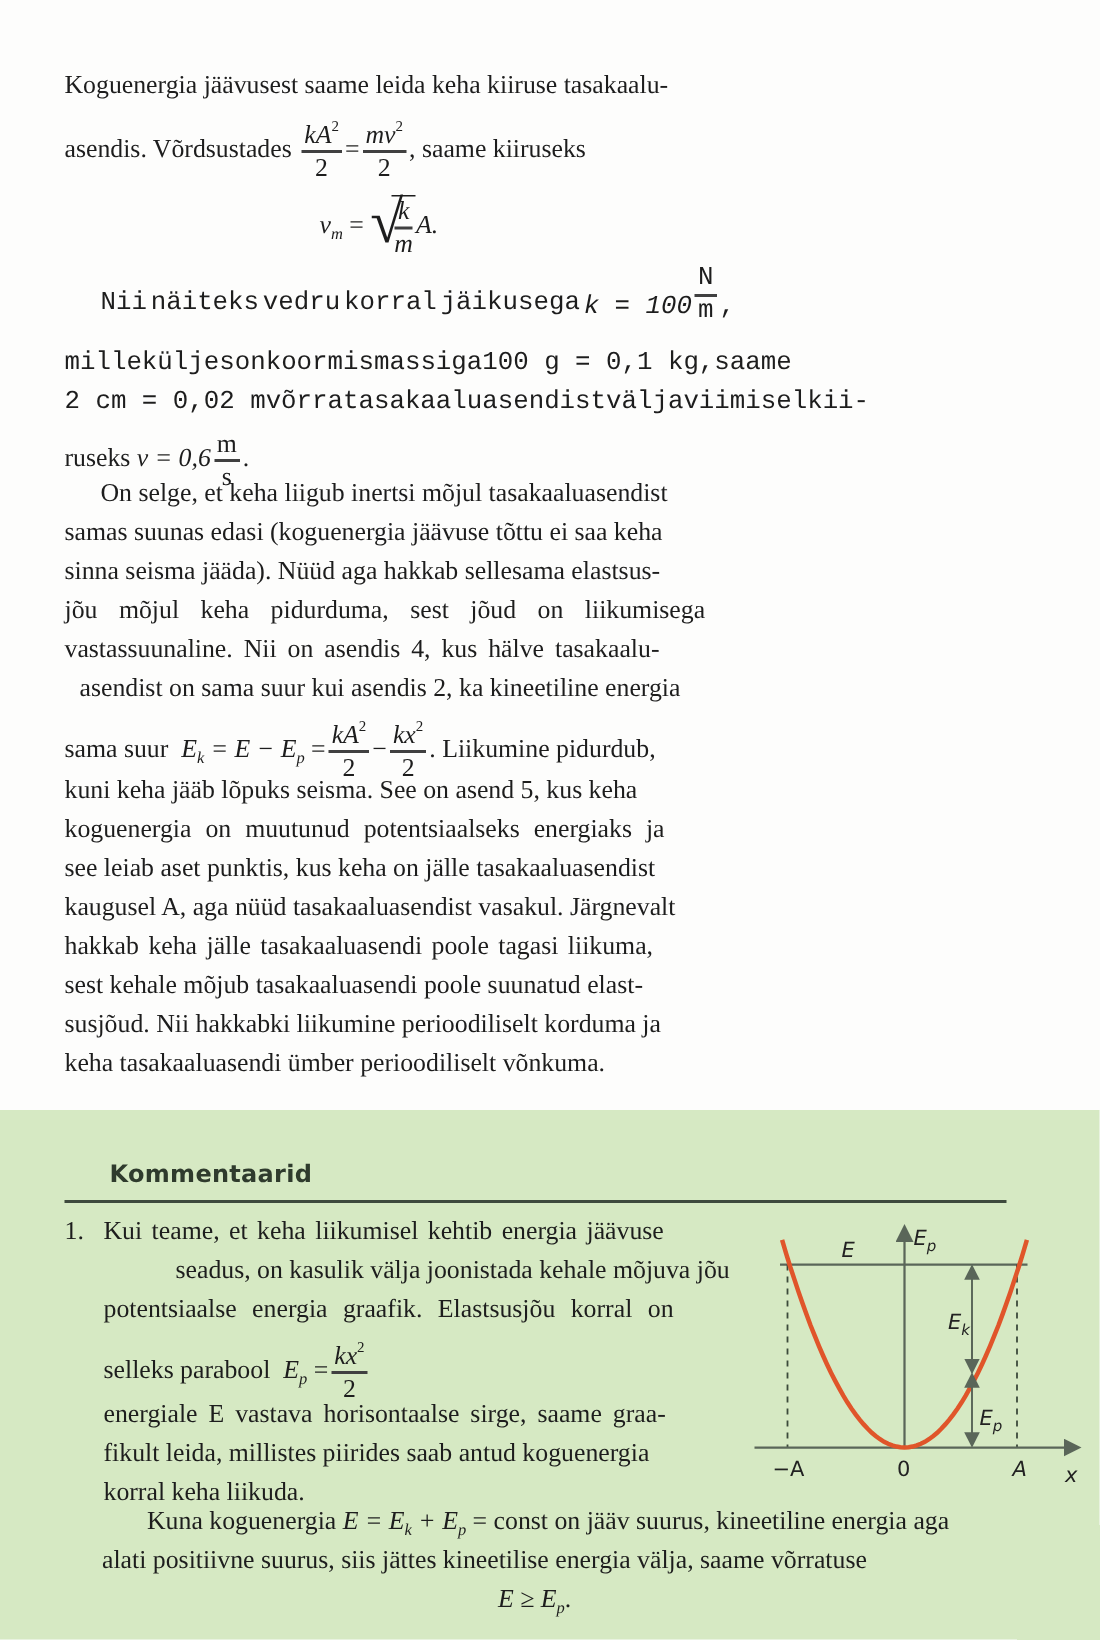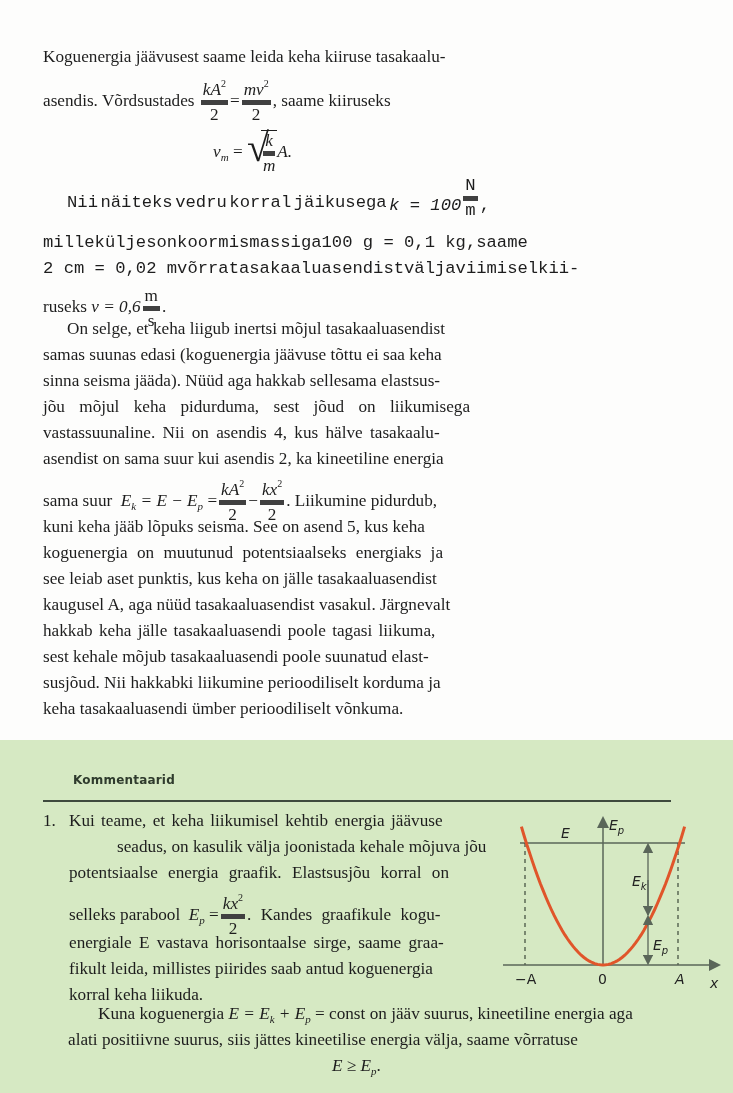--- a/index.html
+++ b/index.html
@@ -9,34 +9,34 @@
     font-family: "Liberation Serif", "DejaVu Serif", serif;
     color: #1d1d1d;
   }
   .page { position: absolute; left: 0; top: 0; width: 733px; height: 784px; }
   .col { position: absolute; left: 43px; width: 447px; font-size: 17.2px; line-height: 26px; }
   .line { position: absolute; left: 0; white-space: nowrap; }
   .just { display: flex; justify-content: space-between; width: 447px; font-family: Liberation Mono, monospace; }
   .ind { padding-left: 24px; box-sizing: border-box; }
   i.m { font-style: italic; }
   .frac { display: inline-block; vertical-align: middle; text-align: center; margin: 0 2px; line-height: 20px; }
-  .frac .num { display: block; border-bottom: 5px solid #404040; padding: 0 2px; }
+  .frac .num { display: block; border-bottom: 2px solid #404040; padding: 0 2px; }
   .frac .den { display: block; }
   sup { font-size: 10px; vertical-align: 8px; line-height: 0; }
   sub { font-size: 11px; vertical-align: -4px; line-height: 0; font-style: italic; }
   .sqrt { display: inline-block; vertical-align: middle; position: relative; padding-left: 14px; }
   .sqrt .rad { position: absolute; left: 0; top: -6px; font-size: 40px; line-height: 48px; font-weight: 100; }
   .sqrt .under { display: inline-block; border-top: 1px solid #1d1d1d; padding-top: 0; }
   .green {
     position: absolute; left: 0; top: 740px; width: 733px; height: 353px;
     background: #d6e9c3;
   }
   .heading {
     position: absolute; left: 73px; top: 773px;
-    font-family: "DejaVu Sans", sans-serif; font-weight: bold; font-size: 12px;
+    font-family: "DejaVu Sans", sans-serif; font-weight: bold; font-size: 16px;
     color: #2f3b2d; letter-spacing: 0.2px;
   }
   .hrule { position: absolute; left: 43px; top: 800px; width: 628px; height: 2px; background: #3e4a3d; }
   .gcol { position: absolute; left: 43px; width: 440px; font-size: 17.2px; line-height: 26px; }
   .fig { position: absolute; left: 495px; top: 810px; }
   .wide { position: absolute; left: 73px; font-size: 17.2px; line-height: 26px; white-space: nowrap; }
 </style>
 </head>
 <body>
 
@@ -85,21 +85,21 @@
       <i class="m">v = 0,6</i><span class="frac"><span class="num">m</span><span class="den">s</span></span>.
     </div>
   </div>
 
   <div class="col" style="top:316px;">
     <div class="line ind" style="top:0;">On selge, et keha liigub inertsi mõjul tasakaaluasendist</div>
     <div class="line" style="top:26px;">samas suunas edasi (koguenergia jäävuse tõttu ei saa keha</div>
     <div class="line" style="top:52px;">sinna seisma jääda). Nüüd aga hakkab sellesama elastsus-</div>
     <div class="line" style="top:78px; word-spacing:10px;">jõu mõjul keha pidurduma, sest jõud on liikumisega</div>
     <div class="line" style="top:104px; word-spacing:3px;">vastassuunaline. Nii on asendis 4, kus hälve tasakaalu-</div>
-    <div class="line" style="top:130px;">asendist on sama suur kui asendis 2, ka kineetiline energia</div>
+    <div class="line" style="top:130px;margin-left:10px;">asendist on sama suur kui asendis 2, ka kineetiline energia</div>
     <div class="line" style="top:164px;">
       <span>sama suur</span>&nbsp;
       <i class="m">E</i><sub>k</sub>
       <i class="m">= E −</i>
       <i class="m">E</i><sub>p</sub>
       <span>=</span><span class="frac"><span class="num"><i class="m">kA</i><sup>2</sup></span><span class="den">2</span></span><span>−</span><span class="frac"><span class="num"><i class="m">kx</i><sup>2</sup></span><span class="den">2</span></span><span>. Liikumine pidurdub,</span>
     </div>
     <div class="line" style="top:198px;">kuni keha jääb lõpuks seisma. See on asend 5, kus keha</div>
     <div class="line" style="top:224px; word-spacing:5px;">koguenergia on muutunud potentsiaalseks energiaks ja</div>
     <div class="line" style="top:250px;">see leiab aset punktis, kus keha on jälle tasakaaluasendist</div>
@@ -115,21 +115,21 @@
   <div class="hrule"></div>
 
   <div class="gcol" style="top:808px;">
     <div class="line" style="top:0;">1.</div>
     <div class="line" style="top:0; left:26px; width:418px; word-spacing:2px;">Kui teame, et keha liikumisel kehtib energia jäävuse</div>
     <div class="line" style="top:26px; left:26px;margin-left:48px;">seadus, on kasulik välja joonistada kehale mõjuva jõu</div>
     <div class="line" style="top:52px; left:26px; word-spacing:6px;">potentsiaalse energia graafik. Elastsusjõu korral on</div>
     <div class="line" style="top:86px; left:26px;">
       <span>selleks parabool</span>&nbsp;
       <i class="m">E</i><sub>p</sub>
-      <span>=</span><span class="frac"><span class="num"><i class="m">kx</i><sup>2</sup></span><span class="den">2</span></span><span style="word-spacing:5px;">. Kandes graafikule kogu-</span>
+      <span>=</span><span class="frac"><span class="num"><i class="m">kx</i><sup>2</sup></span><span class="den">2</span></span>
     </div>
     <div class="line" style="top:122px; left:26px; word-spacing:3px;">energiale E vastava horisontaalse sirge, saame graa-</div>
     <div class="line" style="top:148px; left:26px;">fikult leida, millistes piirides saab antud koguenergia</div>
     <div class="line" style="top:174px; left:26px;">korral keha liikuda.</div>
   </div>
 
   <div class="wide" style="top:1027px; left:68px;">alati positiivne suurus, siis jättes kineetilise energia välja, saame võrratuse</div>
   <div class="wide" style="top:1001px; left:98px;">
     <span>Kuna koguenergia</span>
     <i class="m">E = E</i><sub>k</sub><i class="m"> + E</i><sub>p</sub><span> = const</span><span> on jääv suurus, kineetiline energia aga</span>

